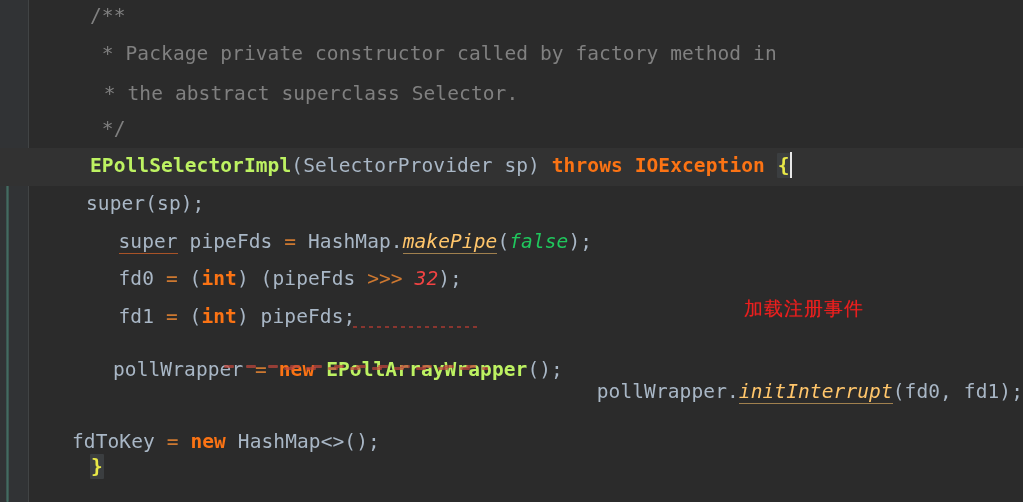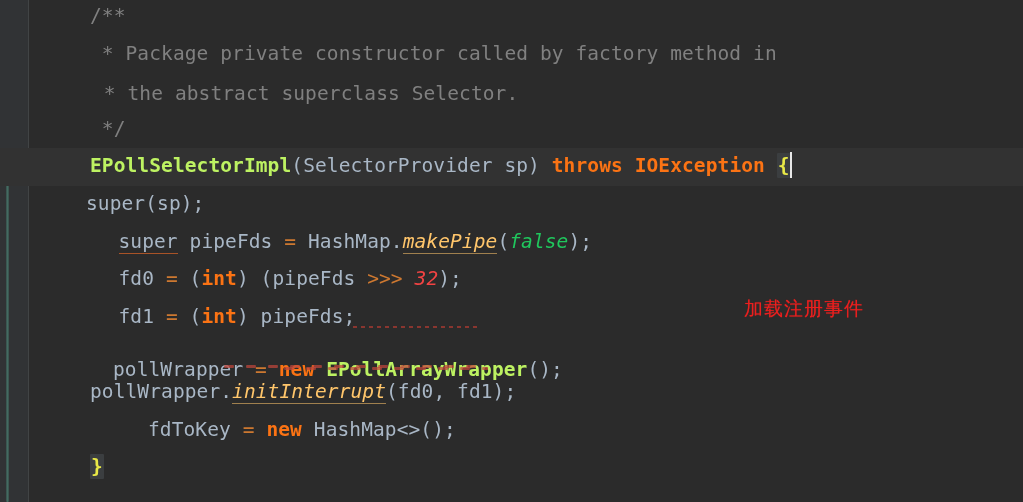--- a/index.html
+++ b/index.html
@@ -191,25 +191,25 @@
       </div>
       <div style="position: absolute; left: 0px; right: 0px; top: 297.8px;">
         <div class="line" style="top: 0px; padding-left: 90.5px;"><span class="plain">fd1 </span><span class="op">=</span><span class="plain"> (</span><span class="kw">int</span><span class="plain">) pipeFds;</span></div>
       </div>
       <div class="squiggle" style="left: 325px; width: 125px; top: 325.8px;"></div>
       <div style="position: absolute; left: 0px; right: 0px; top: 335.4px;">
         <div class="line" style="top: 0px; padding-left: 85px; margin-top: 16px;"><span class="plain">pollWrapper </span><span class="op">=</span><span class="plain"> </span><span class="kw">new</span><span class="plain"> </span><span class="ctor">EPollArrayWrapper</span><span class="plain">();</span></div>
       </div>
       <div class="dots" style="left: 190px; width: 270px; top: 365.4px;"></div>
       <div style="position: absolute; left: 0px; right: 0px; top: 373px;">
-        <div class="line" style="top: 0px; padding-left: 62px;"><span class="plain">pollWrapper.</span><span class="mcall">initInterrupt</span><span class="plain">(fd0, fd1);</span></div>
+        <div class="line" style="top: 0px; padding-left: 39px; text-align: right;"><span class="plain">pollWrapper.</span><span class="mcall">initInterrupt</span><span class="plain">(fd0, fd1);</span></div>
       </div>
       <div class="dots" style="left: 250px; width: 210px; top: 367px;"></div>
       <div style="position: absolute; left: 0px; right: 0px; top: 410.6px;">
-        <div class="line" style="top: 0px; padding-left: 120px;"><span class="plain">fdToKey </span><span class="op">=</span><span class="plain"> </span><span class="kw">new</span><span class="plain"> HashMap&lt;&gt;();</span></div>
+        <div class="line" style="top: 12px; padding-left: 44px;"><span class="plain">fdToKey </span><span class="op">=</span><span class="plain"> </span><span class="kw">new</span><span class="plain"> HashMap&lt;&gt;();</span></div>
       </div>
       <div style="position: absolute; left: 0px; right: 0px; top: 448.2px;">
         <div class="line" style="top: 0px; padding-left: 62px;"><span class="brace">}</span></div>
       </div>
     </div>
 
   <div id="annotation-layer">
       <div class="annotation" style="left: 744px; top: 290px; color: rgb(232, 32, 31);">加载注册事件</div>
     </div>
 

